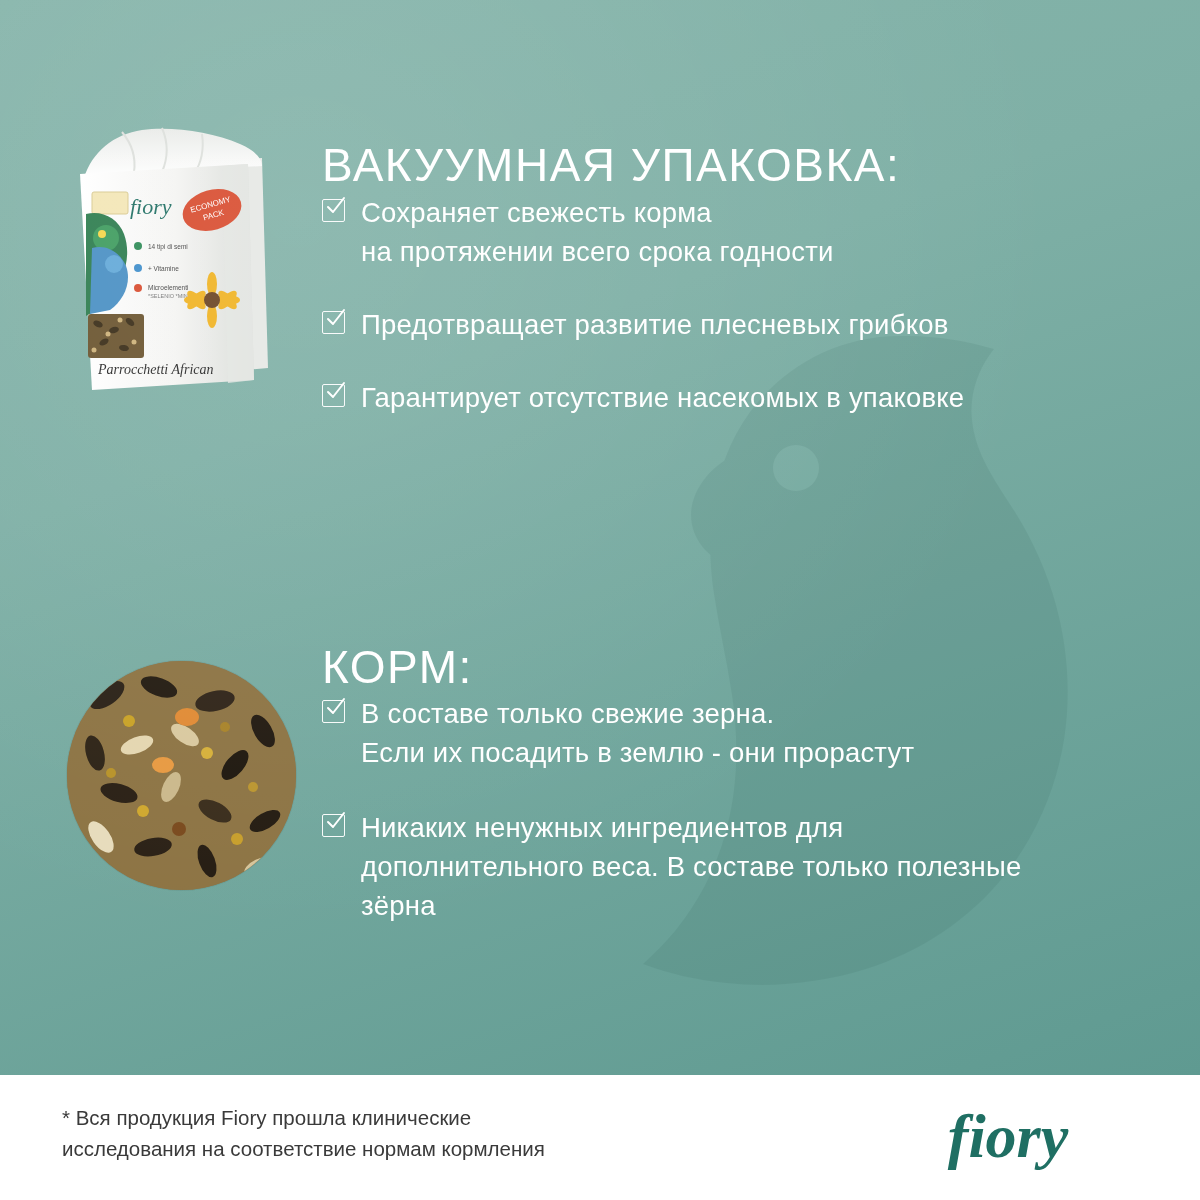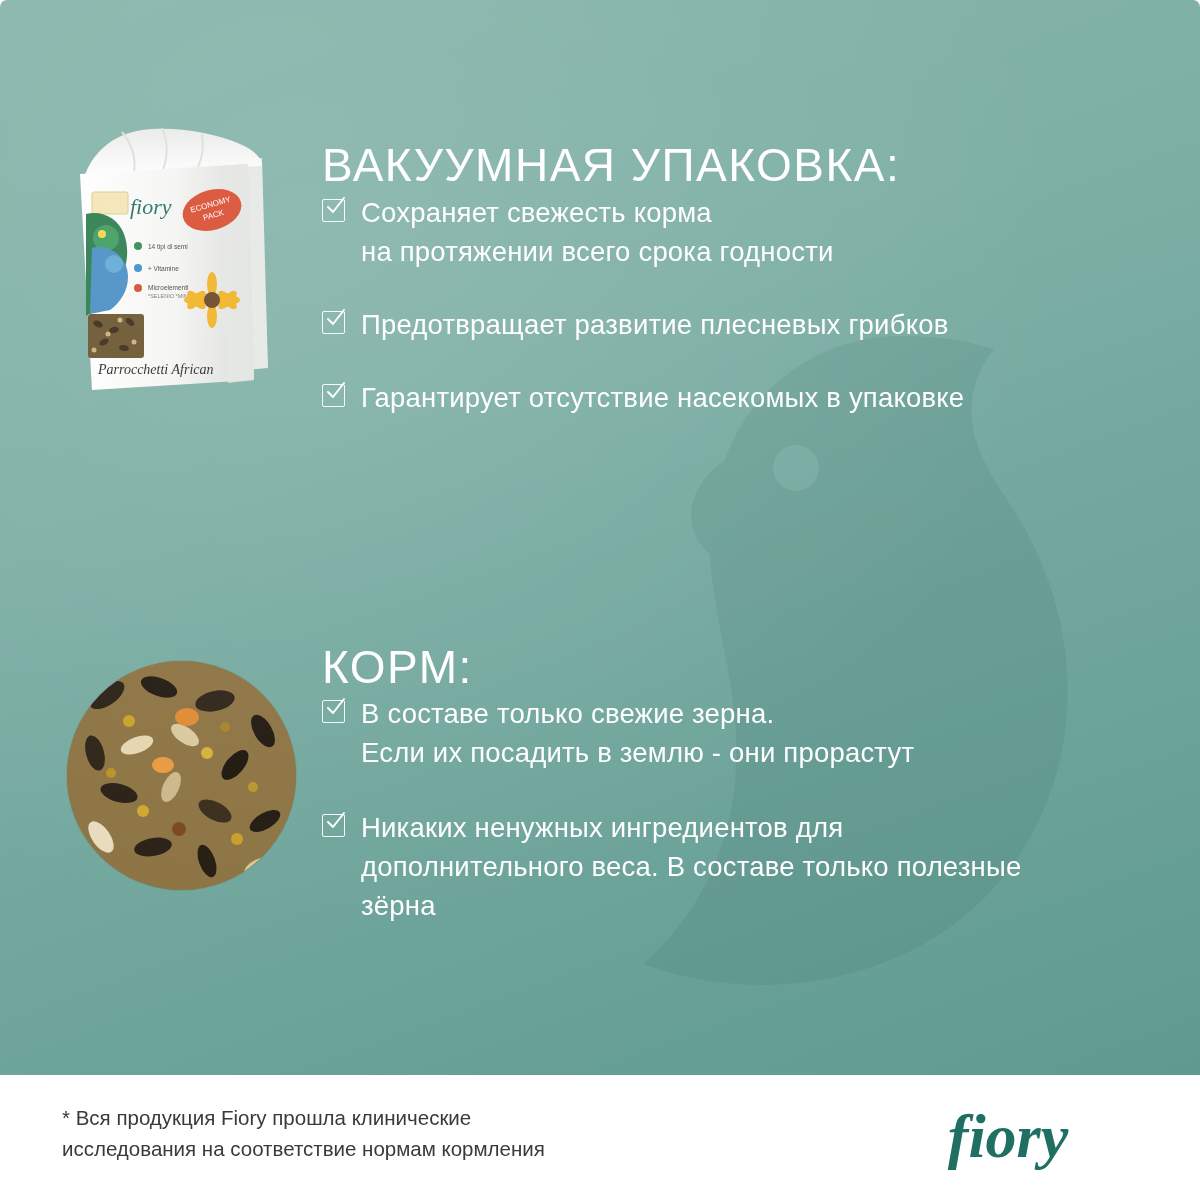--- a/index.html
+++ b/index.html
@@ -13,21 +13,20 @@
     background: #ffffff;
     overflow: hidden;
   }
 
   .poster {
     position: relative;
     width: 1200px;
     height: 1200px;
     overflow: hidden;
     background: #ffffff;
-    border-radius: 7px;
   }
 
   
   .panel {
     position: absolute;
     left: 0;
     top: 0;
     width: 1200px;
     height: 1075px;
     background: linear-gradient(160deg, #87b5ab 0%, #7fb0a6 35%, #5f9a91 100%);

